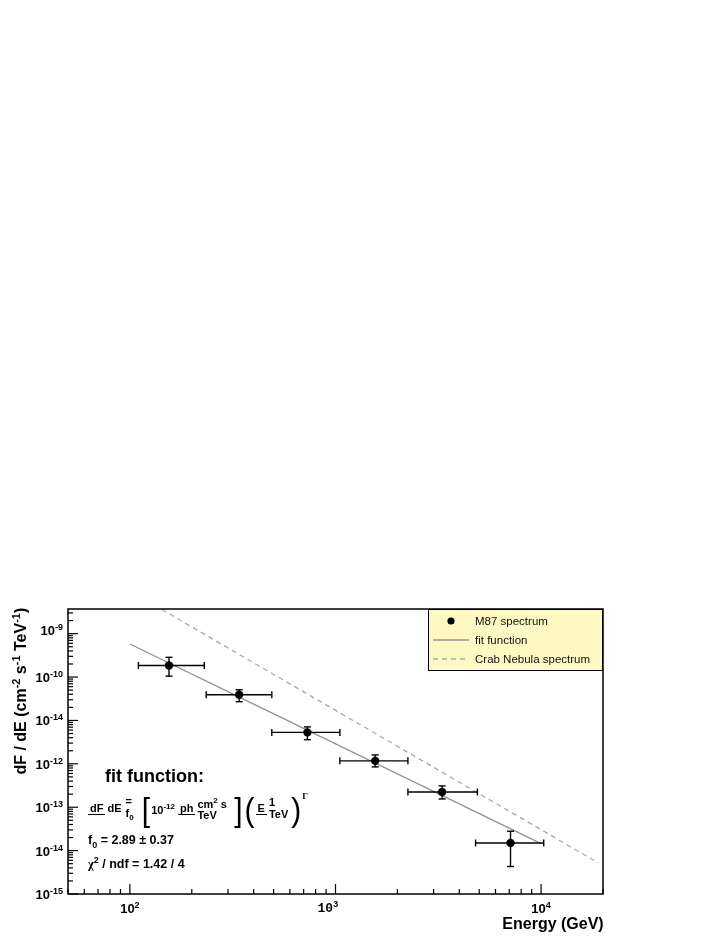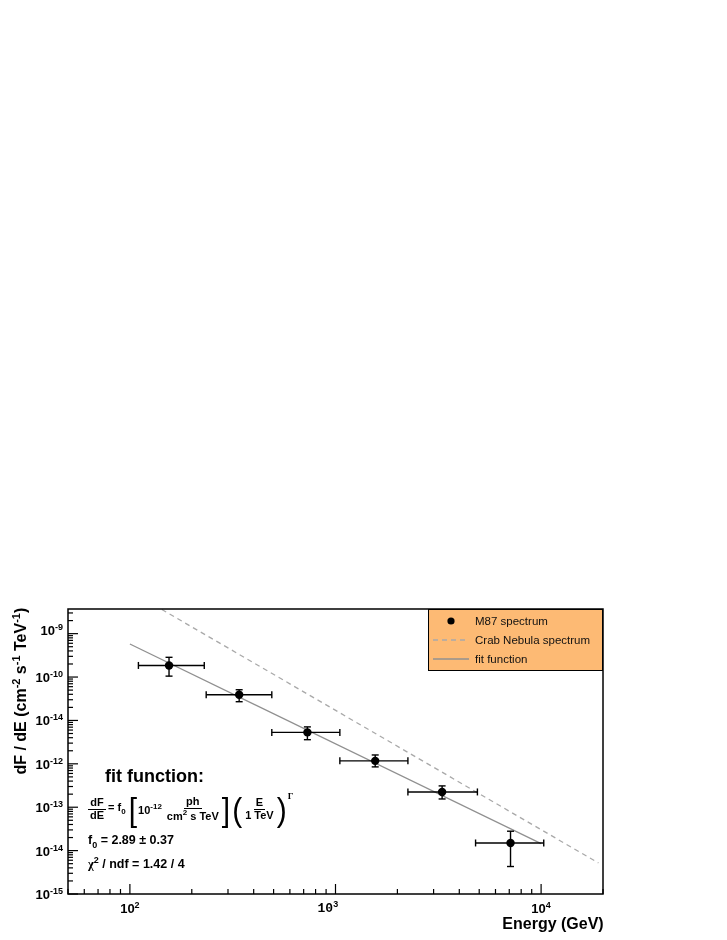--- a/index.html
+++ b/index.html
@@ -8,30 +8,30 @@
   #plot{position:absolute;left:0;top:0;}
   .tlabel{position:absolute;font-weight:bold;color:#000;white-space:nowrap;pointer-events:none;}
   .xtick-label{font-size:13px;transform:translateX(-50%);}
   .ytick-label{font-size:13px;text-align:right;transform:translateY(-50%);}
   .tlabel sup{font-size:9px;}
   #y-title{position:absolute;left:-85px;top:681px;width:210px;text-align:center;
            font-size:16px;font-weight:bold;transform:rotate(-90deg);transform-origin:center;}
   #y-title sup{font-size:11px;}
   #x-title{position:absolute;left:463px;top:915px;width:180px;text-align:center;
            font-size:16px;font-weight:bold;}
-  #legend{position:absolute;left:428px;top:609px;width:175px;height:62px;background:#fdba74;
+  #legend{position:absolute;left:428px;top:609px;width:175px;height:62px;background:#fef9c3;
           border:1px solid #000;box-sizing:border-box;display:flex;flex-direction:column;
           justify-content:center;gap:3px;padding:2px 0;}
   .lrow{display:flex;align-items:center;height:16px;}
   .lsample{width:44px;height:14px;flex:0 0 44px;}
   .ltext{font-size:11.5px;color:#111;margin-left:2px;white-space:nowrap;}
   #stats{position:absolute;left:88px;top:766px;width:220px;color:#000;font-weight:bold;}
   #stats-title{font-size:18px;margin-left:17px;margin-bottom:6px;}
   #formula{display:flex;align-items:center;font-size:11px;height:32px;}
-  .frac{display:inline-flex;flex-direction:column;align-items:center;line-height:1.05;}
+  .frac{display:inline-flex;align-items:center;line-height:1.05;}
   .frac .num{border-bottom:1.5px solid #000;padding:0 2px;}
   .frac .den{padding:0 2px;}
   .big{font-size:30px;font-weight:normal;line-height:0.9;transform:scaleY(1.12);margin:0 1px;}
   .gexp{font-size:9px;align-self:flex-start;margin-top:-2px;font-family:"Liberation Serif",serif;}
   .sline{font-size:12.5px;margin-top:8px;height:14px;}
   .sline sub{font-size:9px;}
   .sline sup{font-size:9px;}
   .serif{font-family:"Liberation Serif", serif;}
   #formula sub{font-size:8px;}
   #formula sup{font-size:8px;}
@@ -194,29 +194,29 @@
 
   <div id="legend">
     <div class="lrow">
       <svg class="lsample" viewBox="0 0 44 14">
         <circle cx="22" cy="7" r="3.6" fill="#000"></circle>
       </svg>
       <span class="ltext">M87 spectrum</span>
     </div>
     <div class="lrow">
       <svg class="lsample" viewBox="0 0 44 14">
+        <line x1="4" y1="7" x2="40" y2="7" stroke="#909090" stroke-width="1.4"></line>
+      </svg>
+      <span class="ltext">fit function</span>
+    </div>
+    <div class="lrow">
+      <svg class="lsample" viewBox="0 0 44 14">
         <line x1="4" y1="7" x2="40" y2="7" stroke="#a9a9a9" stroke-width="1.4" stroke-dasharray="5,4"></line>
       </svg>
       <span class="ltext">Crab Nebula spectrum</span>
-    </div>
-    <div class="lrow">
-      <svg class="lsample" viewBox="0 0 44 14">
-        <line x1="4" y1="7" x2="40" y2="7" stroke="#909090" stroke-width="1.4"></line>
-      </svg>
-      <span class="ltext">fit function</span>
     </div>
   </div>
 
   <div id="stats">
     <div id="stats-title">fit function:</div>
 
     <div id="formula">
       <span class="frac">
         <span class="num">dF</span>
         <span class="den">dE</span>

